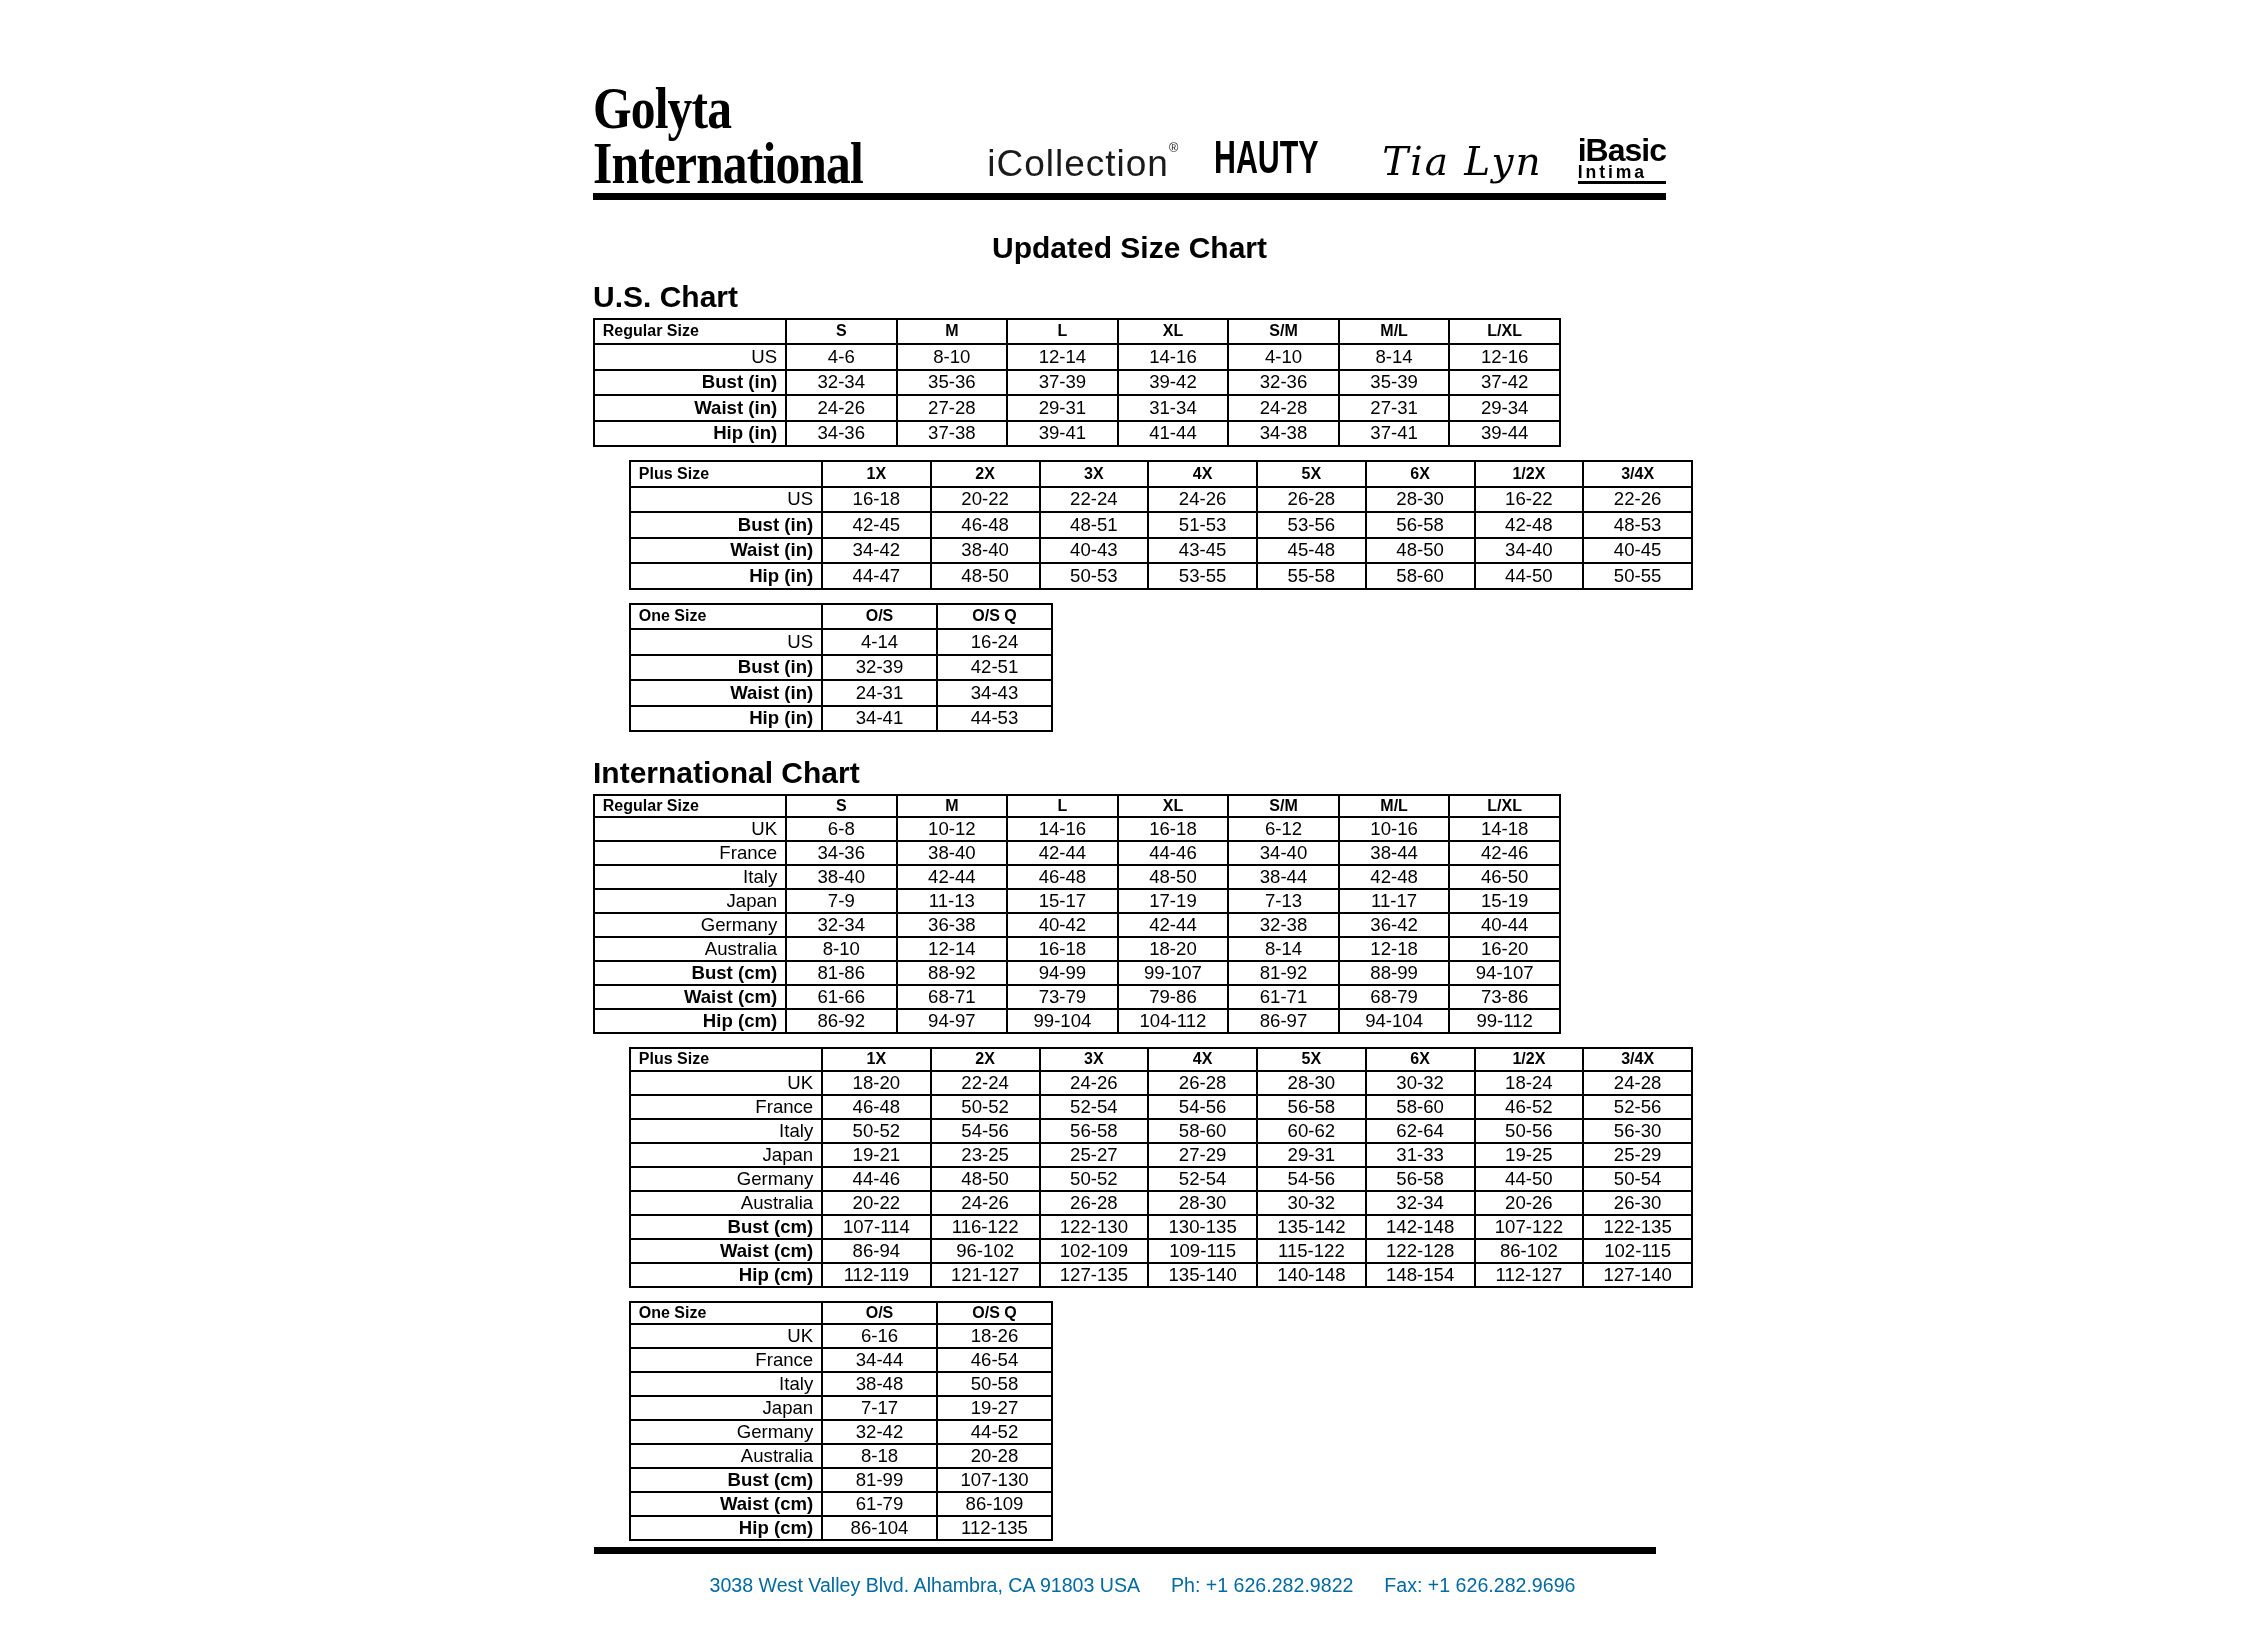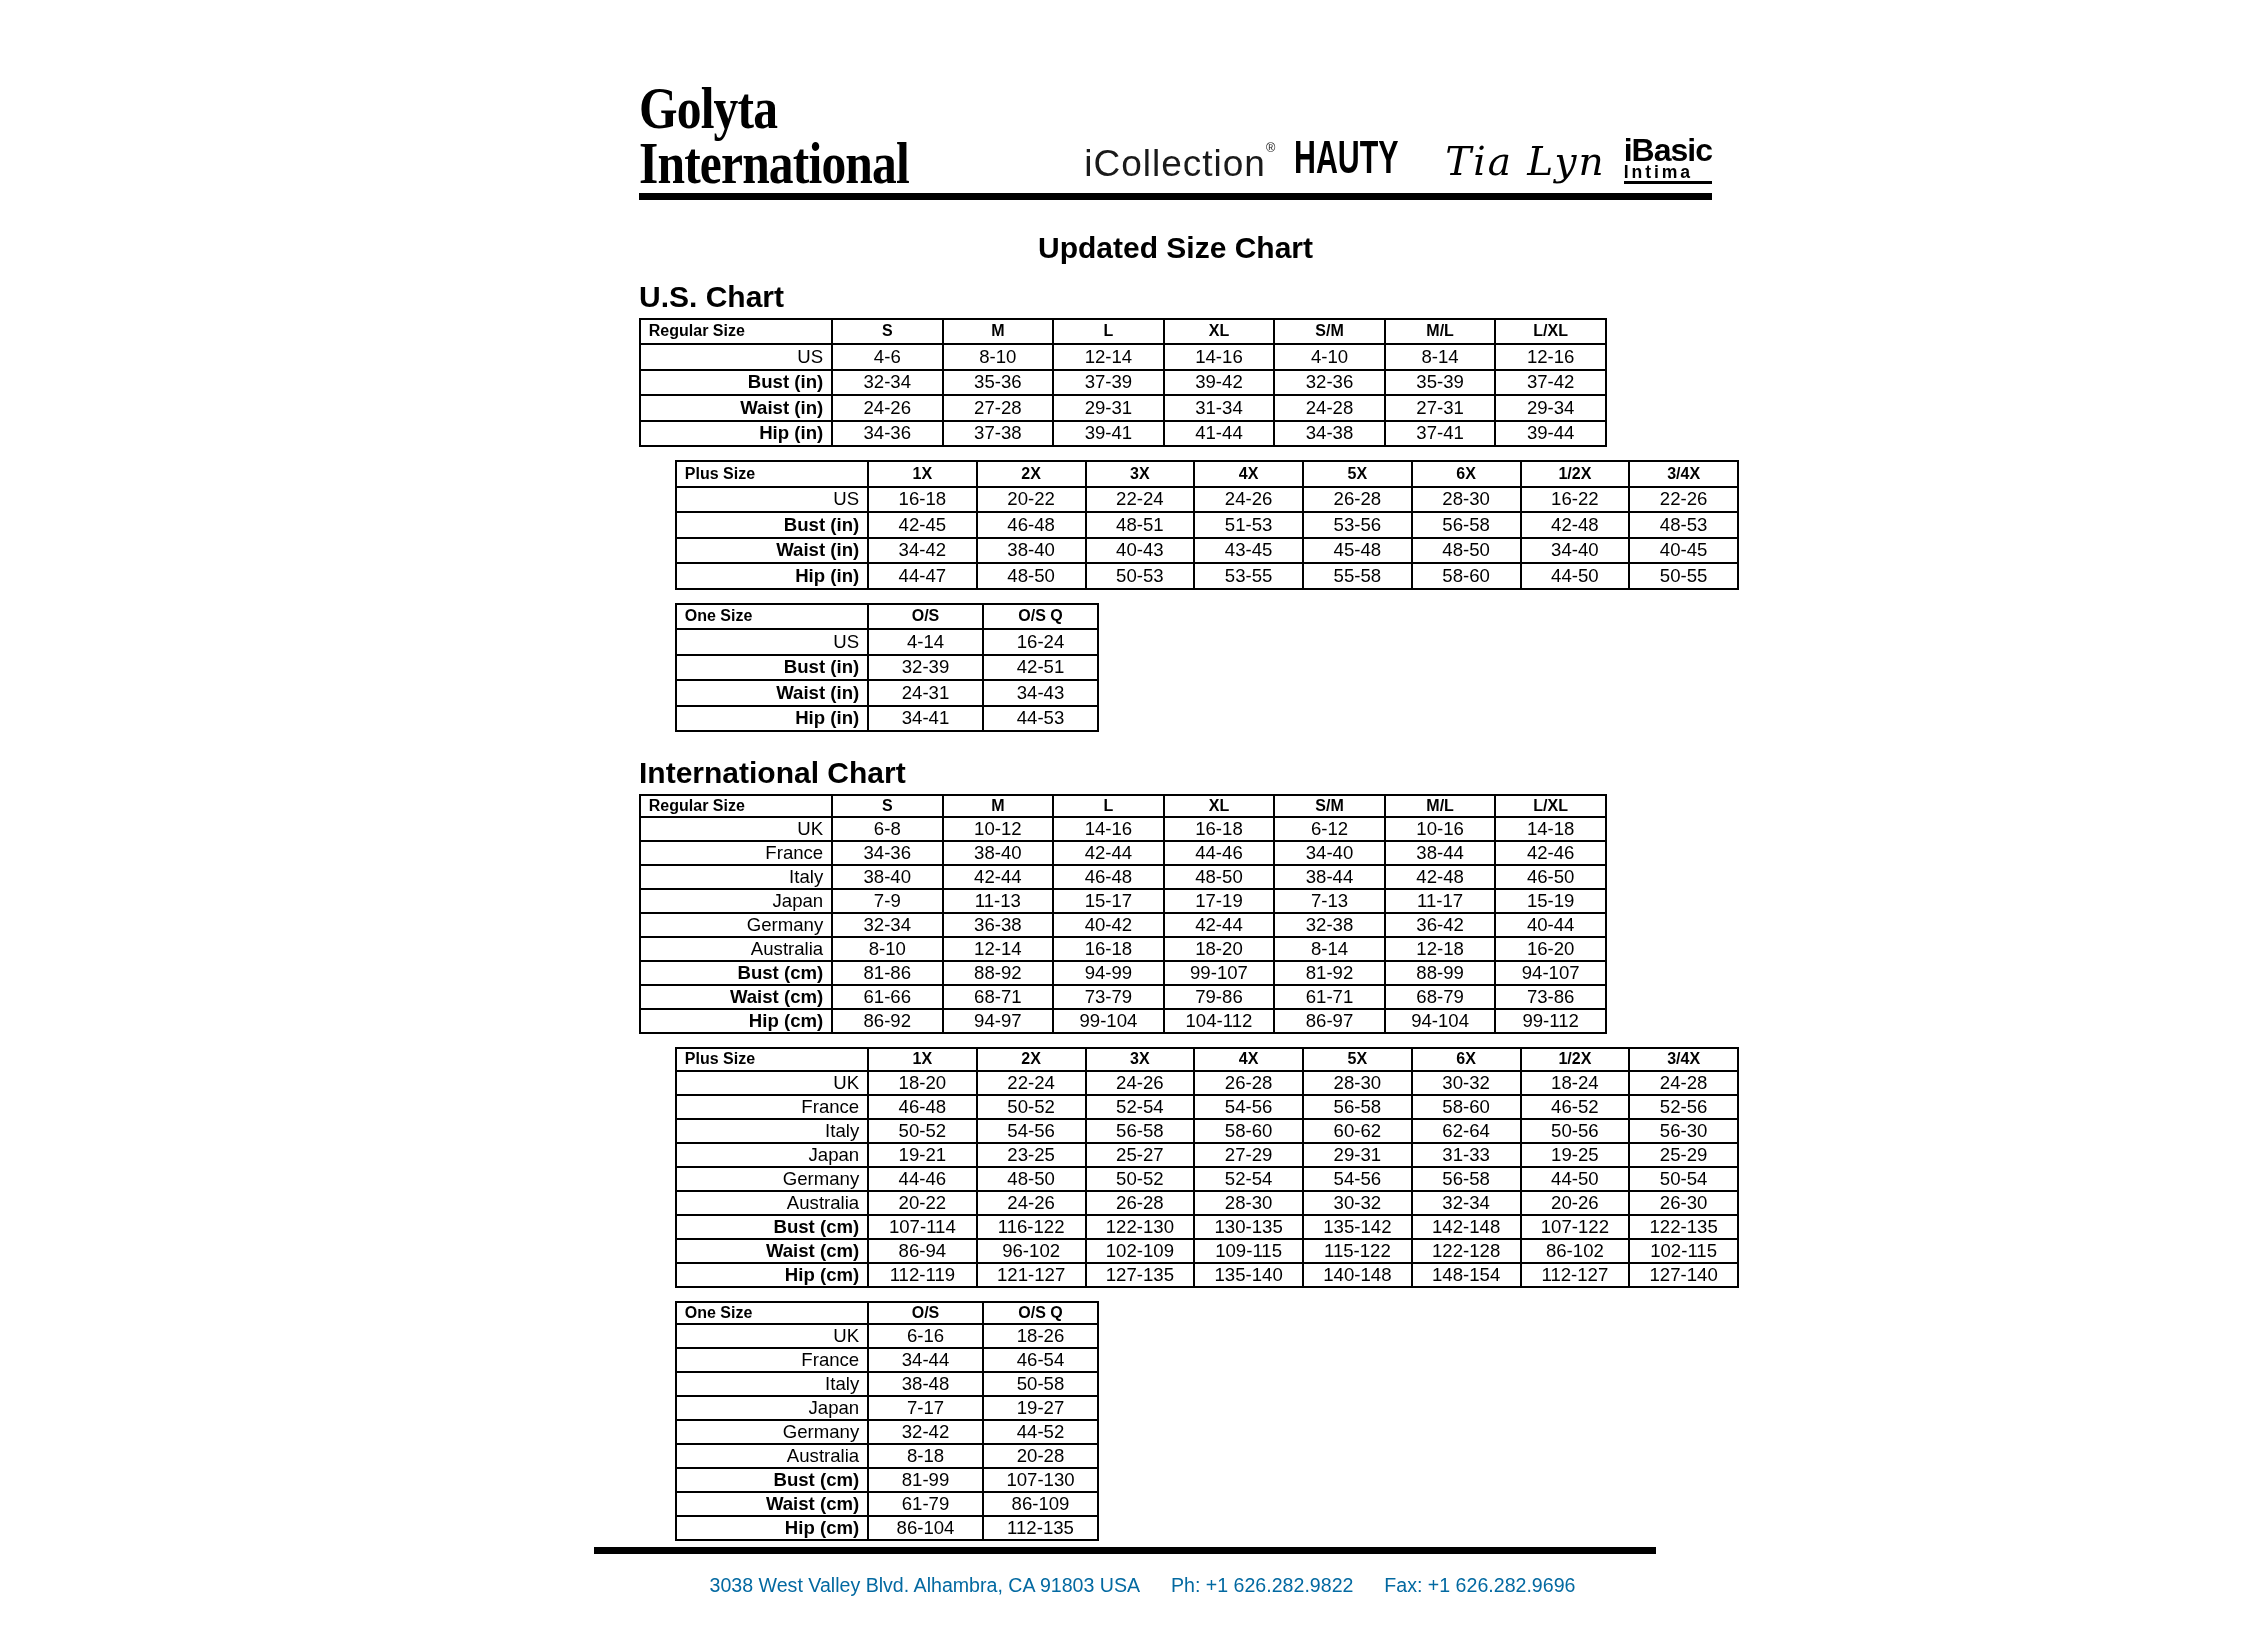--- a/index.html
+++ b/index.html
@@ -8,21 +8,21 @@
     position: relative;
     width: 2254px;
     height: 1650px;
     background: #ffffff;
     font-family: "Liberation Sans", sans-serif;
     color: #000;
     overflow: hidden;
   }
   .content {
     position: absolute;
-    left: 639px;
+    left: 593px;
     top: 74px;
     width: 1073px;
   }
   
   .masthead {
     display: flex;
     justify-content: space-between;
     align-items: flex-end;
     height: 116px;
   }
@@ -32,21 +32,21 @@
     font-size: 59px;
     line-height: 0.92;
     letter-spacing: -1px;
     transform: scaleX(0.84);
     transform-origin: left bottom;
     white-space: nowrap;
   }
   .brands {
     display: flex;
     align-items: flex-end;
-    gap: 18px;
+    gap: 35px;
     padding-bottom: 5.9px;
     white-space: nowrap;
   }
   .brand-icollection { font-size: 37px; font-weight: 400; letter-spacing: 1px; color: #1a1a1a; }
   .brand-icollection sup { font-size: 12.7px; vertical-align: 23.5px; }
   .brand-hauty {
     display: inline-block;
     font-size: 46px; font-weight: 600; letter-spacing: 0px;
     transform: scaleX(0.66);
     transform-origin: left bottom;

